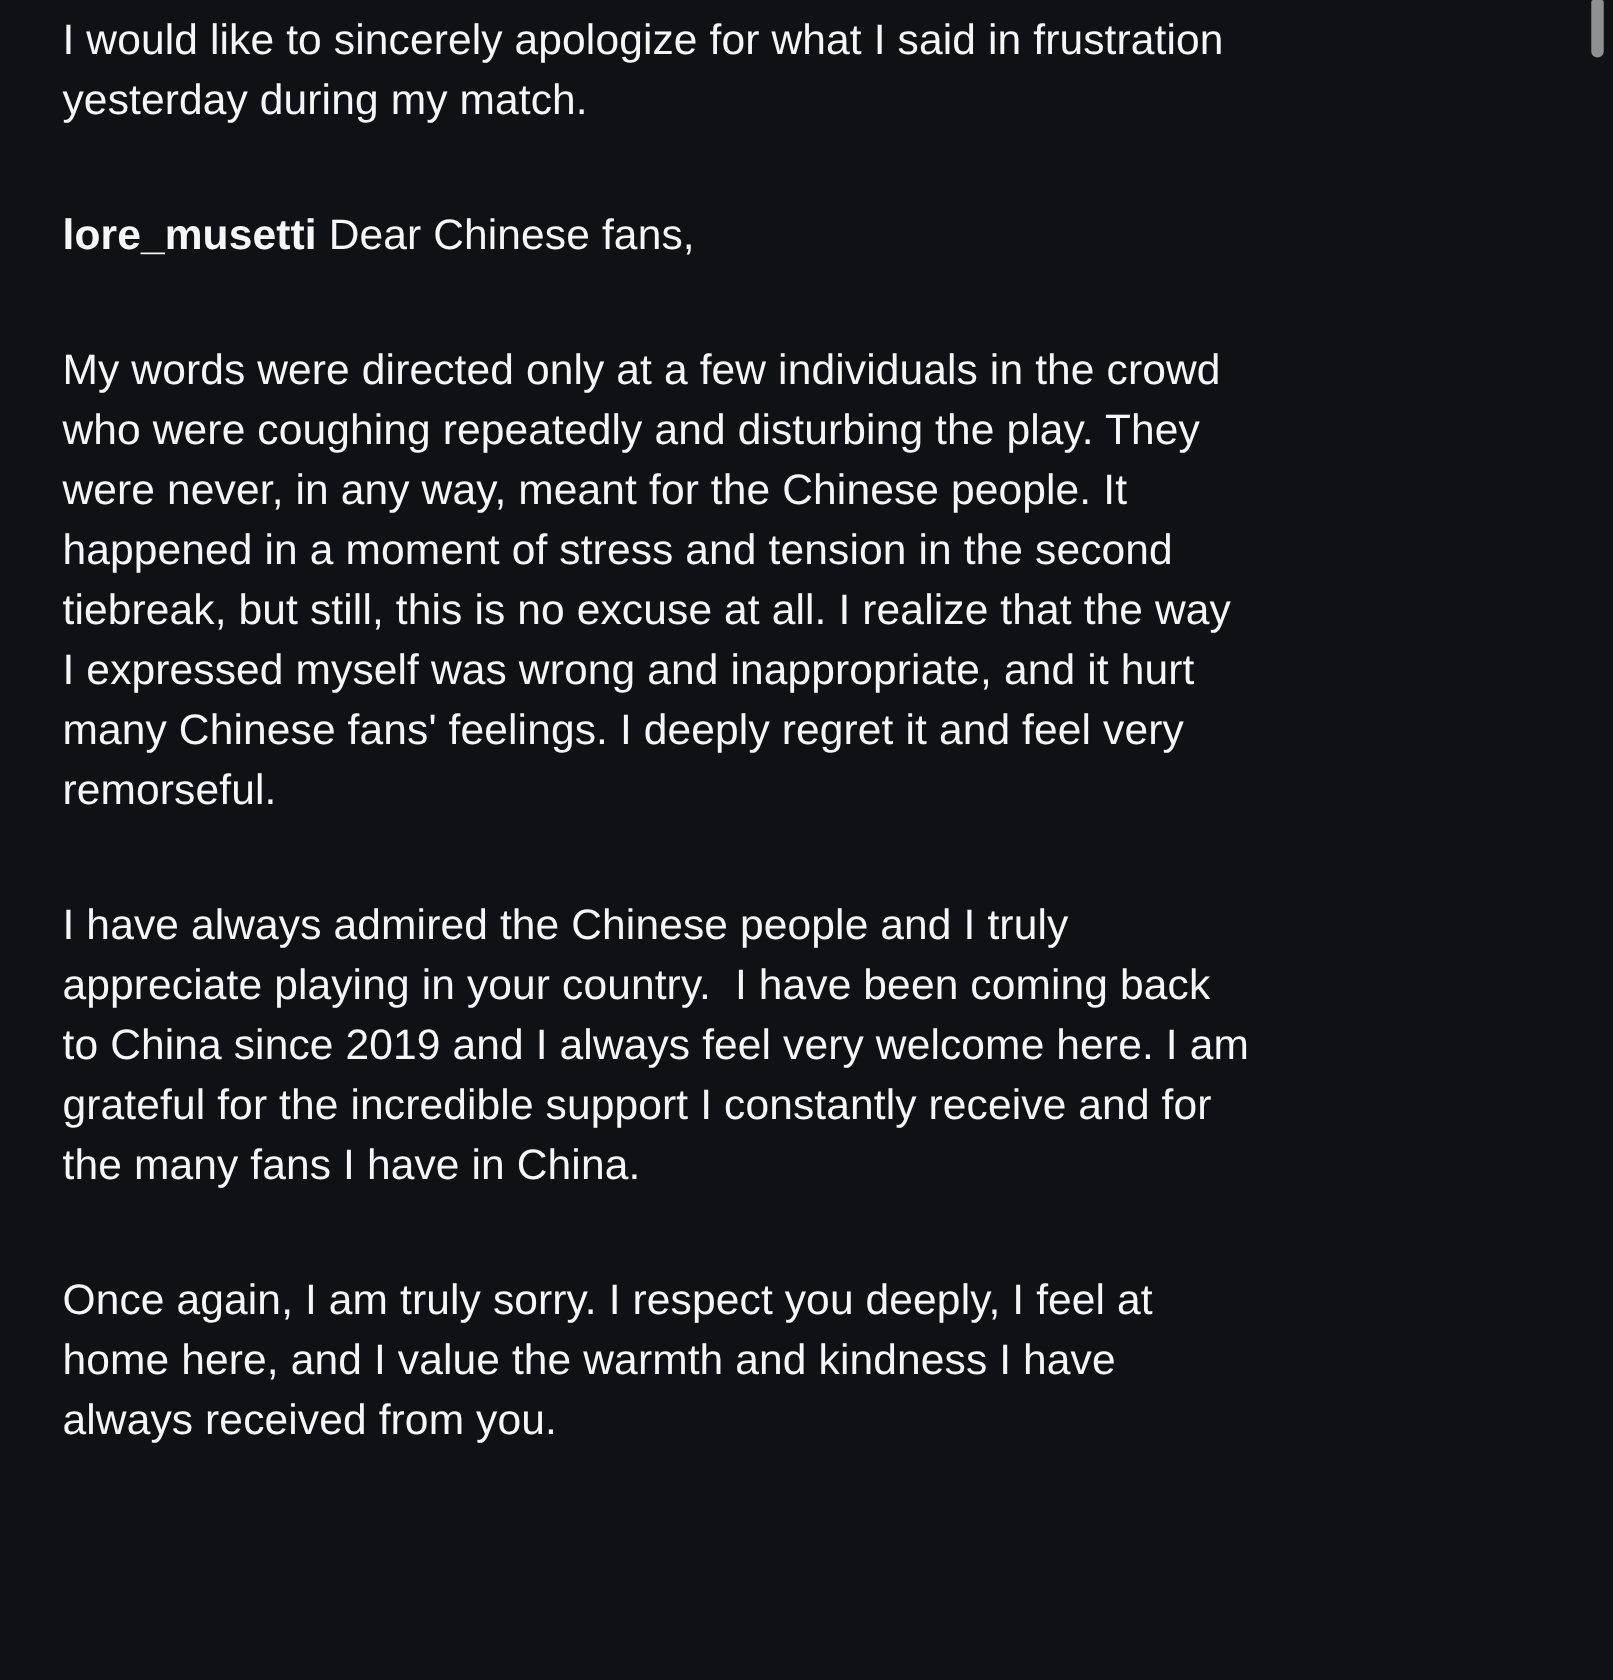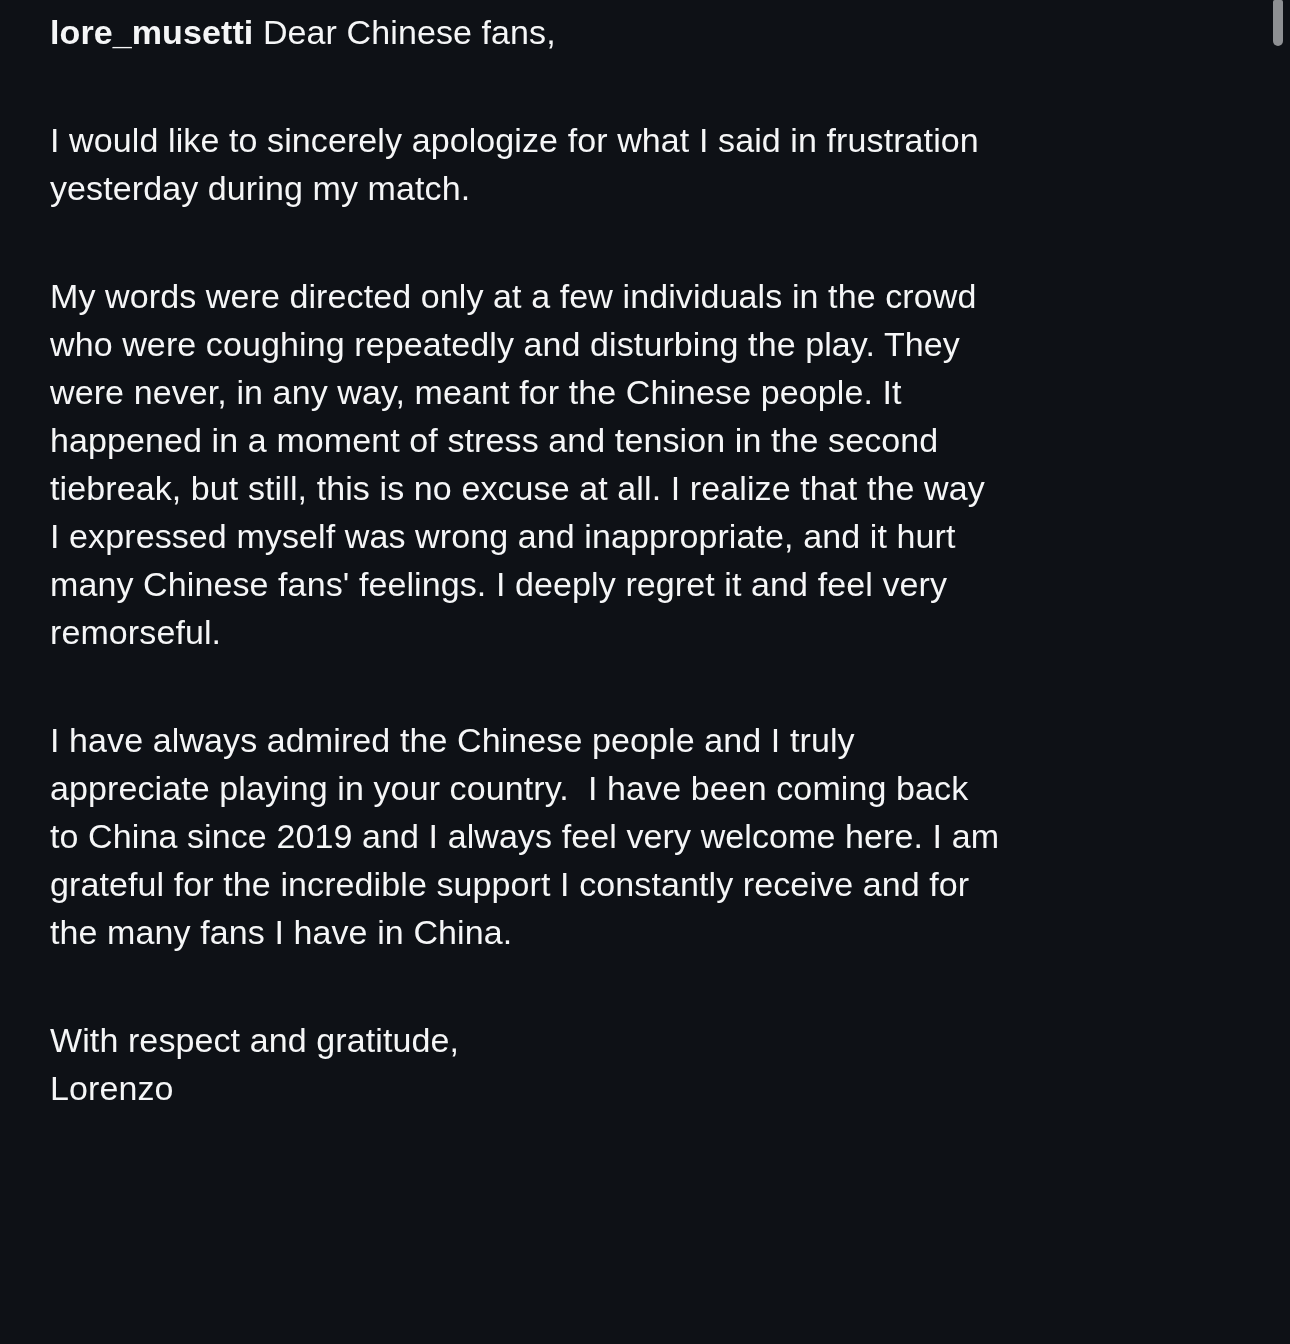--- a/index.html
+++ b/index.html
@@ -43,33 +43,34 @@
     background: var(--scrollbar);
     border-radius: 6px;
     border-top-left-radius: 2px;
     border-top-right-radius: 2px;
   }
 </style>
 </head>
 <body>
 
 <div class="caption">
-  <p><span class="username">lore_musetti</span><span> Dear Chinese fans,</span></p>
   <p>I would like to sincerely apologize for what I said in frustration
 yesterday during my match.</p>
+  <p><span class="username">lore_musetti</span><span> Dear Chinese fans,</span></p>
   <p>My words were directed only at a few individuals in the crowd
 who were coughing repeatedly and disturbing the play. They
 were never, in any way, meant for the Chinese people. It
 happened in a moment of stress and tension in the second
 tiebreak, but still, this is no excuse at all. I realize that the way
 I expressed myself was wrong and inappropriate, and it hurt
 many Chinese fans' feelings. I deeply regret it and feel very
 remorseful.</p>
   <p>I have always admired the Chinese people and I truly
 appreciate playing in your country.  I have been coming back
 to China since 2019 and I always feel very welcome here. I am
 grateful for the incredible support I constantly receive and for
 the many fans I have in China.</p>
-  <p>With respect and gratitude,
-Lorenzo</p>
+  <p>Once again, I am truly sorry. I respect you deeply, I feel at
+home here, and I value the warmth and kindness I have
+always received from you.</p>
 </div>
 
 <div class="scrollbar-thumb"></div>
 
 </body></html>

